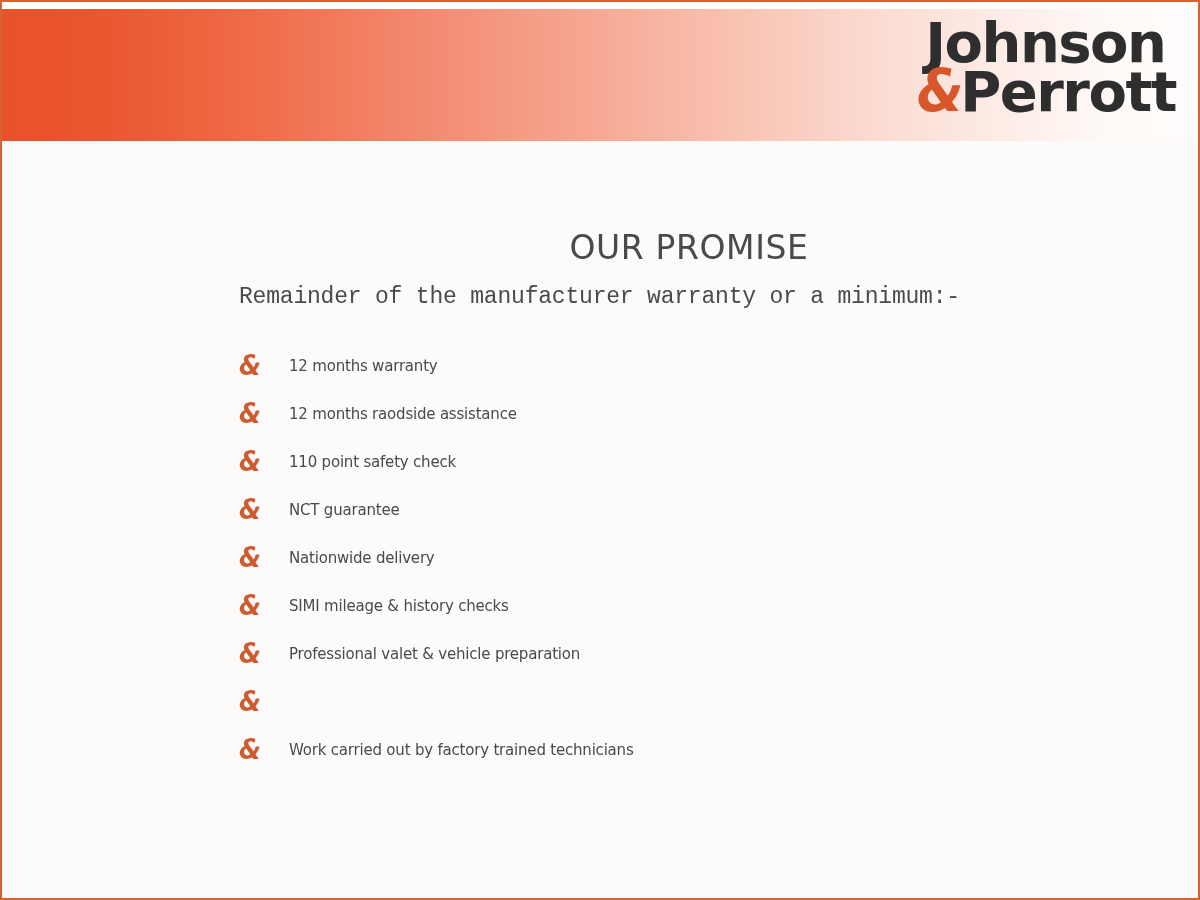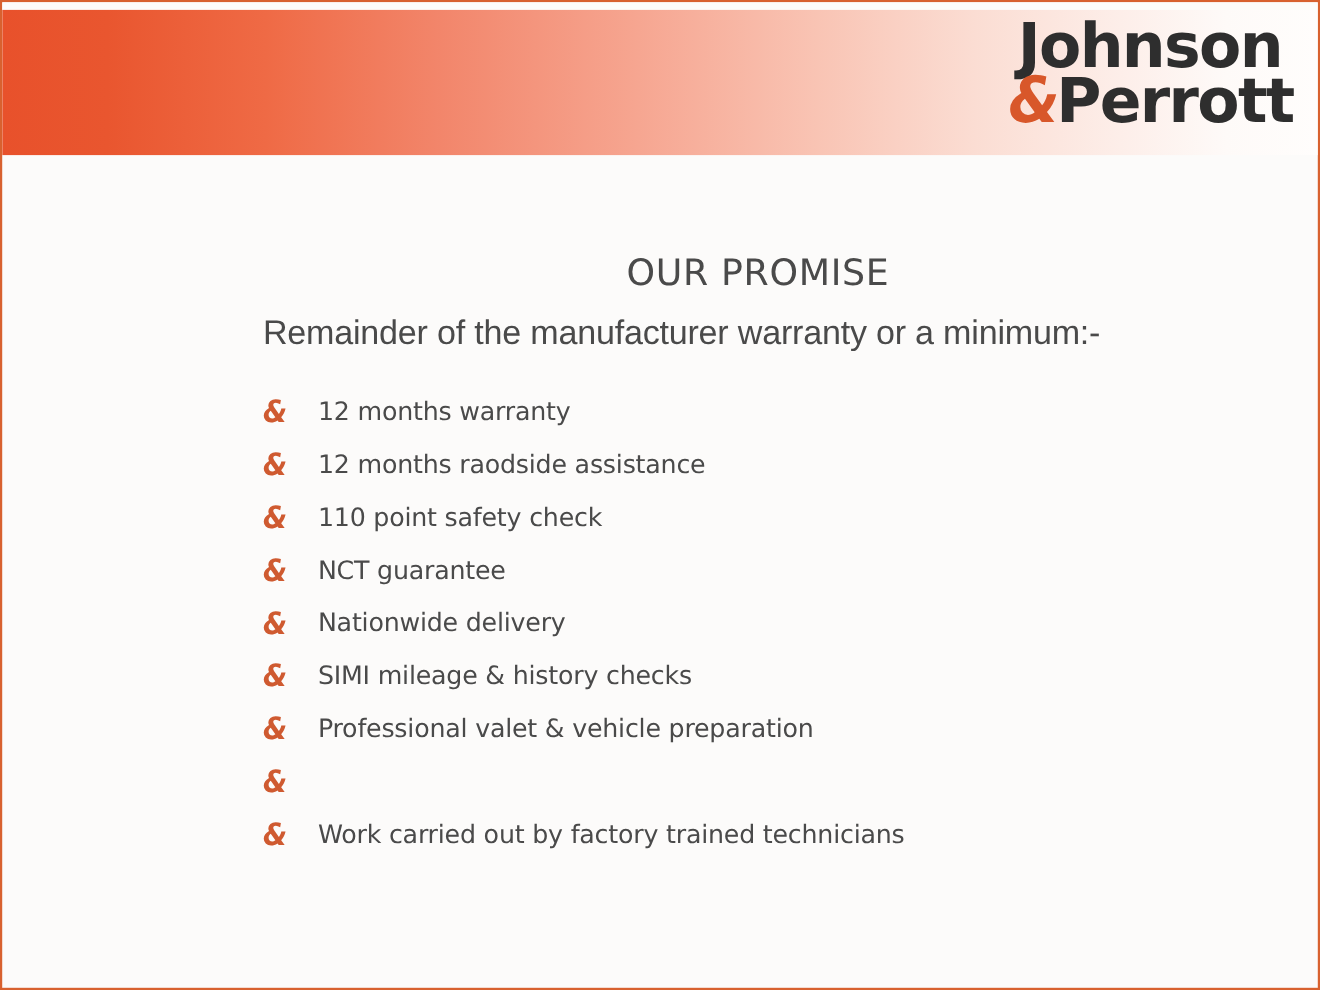--- a/index.html
+++ b/index.html
@@ -101,22 +101,22 @@
     font-size: 33px;
     font-weight: normal;
     color: #4a4a4a;
     letter-spacing: 0.6px;
     margin: 0 0 18px 0;
     line-height: 1.1;
     text-align: center;
   }
 
   #subtitle {
-    font-family: Liberation Sans, sans-serif;
-    font-size: 31px;
+    font-family: Liberation Mono, monospace;
+    font-size: 23px;
     color: #4a4a4a;
     margin: 0 0 30px 0;
     letter-spacing: -0.2px;
     line-height: 1.2;
   }
 
   #promise-list {
     list-style: none;
     margin: 0;
     padding: 0;
@@ -134,21 +134,21 @@
     font-style: italic;
     font-size: 28px;
     color: #cf5a30;
     letter-spacing: -1px;
     line-height: 1;
     transform: scaleX(0.9);
     transform-origin: left center;
   }
   .promise-text {
     font-family: "DejaVu Sans", sans-serif;
-    font-size: 23px;
+    font-size: 15px;
     color: #4a4a4a;
     letter-spacing: -0.2px;
     white-space: nowrap;
   }
 </style>
 </head>
 <body>
 
 <div id="slide">
 

